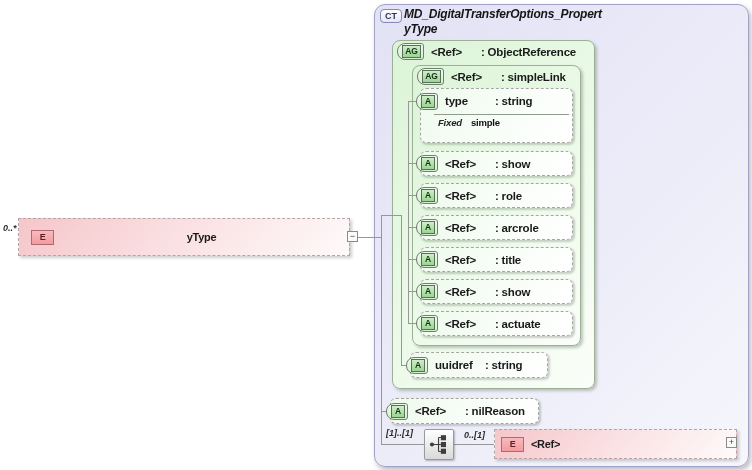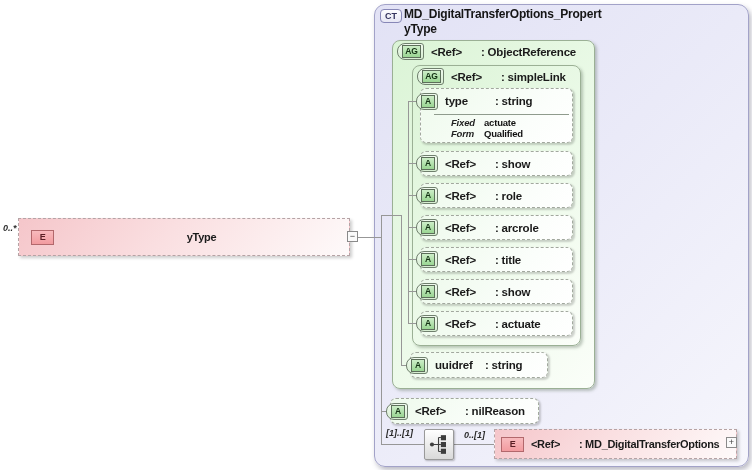--- a/index.html
+++ b/index.html
@@ -72,21 +72,21 @@
   .tag .letter.wide { min-width:17px; }
   .ebadge {
     flex:none; width:21px; height:13px; line-height:12px; text-align:center;
     font-size:9px; font-weight:bold; color:#591f24;
     border:1px solid #b2686c;
     background:linear-gradient(180deg,#f8babd,#f29b9f);
   }
 
   
   .facetsep { border-top:1px solid #8f9b8d; margin:1px 3px 2px 13px; }
-  .facets { padding-left:30px; }
+  .facets { padding-left:17px; }
   .facetrow { display:flex; line-height:11px; }
   .flabel { font-style:italic; font-size:9.5px; width:33px; color:#222; }
   .fvalue { font-weight:bold; font-size:9.5px; color:#111; }
 
   
   .handle {
     position:absolute; width:11px; height:11px;
     border:1px solid #8a8a8a; background:#fafafa;
     font-size:9px; line-height:9px; text-align:center; color:#444;
     box-sizing:border-box;
@@ -133,21 +133,21 @@
   <div class="abs elem" style="left:18px; top:218px; width:332px; height:38px; padding-left:12px;">
     <span class="ebadge">E</span>
     <div style="flex:1; text-align:center; line-height:15px;">
       <div>yType</div>
     </div>
   </div>
   <div class="mult" style="left:3px; top:223px;">0..*</div>
   <div class="handle" style="left:347px; top:231px;">−</div>
 
   <div class="abs ctbadge" style="left:380px; top:9px;">CT</div>
-  <div class="abs cttitle" style="left:404px; top:7px;">
+  <div class="abs cttitle" style="left:404px; top:7px;font-style:italic;">
     <div>MD_DigitalTransferOptions_Propert</div>
     <div>yType</div>
   </div>
 
   <div class="abs ghead" style="left:397px; top:43px;">
     <span class="tag">
         <span class="letter wide">AG</span>
       </span>
     <span class="rname">&lt;Ref&gt;</span>
     <span class="rtype">: ObjectReference</span>
@@ -166,25 +166,21 @@
       <span class="tag" style="margin-left:-5px;">
           <span class="letter">A</span>
         </span>
       <span class="rname">type</span>
       <span class="rtype">: string</span>
     </div>
     <div class="facetsep"></div>
     <div class="facets">
       <div class="facetrow">
         <span class="flabel">Fixed</span>
-        <span class="fvalue">actuate</span>
-      </div>
-      <div class="facetrow">
-        <span class="flabel">Form</span>
-        <span class="fvalue">Qualified</span>
+        <span class="fvalue">simple</span>
       </div>
     </div>
   </div>
 
   <div class="abs drow" style="left:420px; top:151px; width:153px; height:25px;">
     <span class="tag" style="margin-left:-5px;">
         <span class="letter">A</span>
       </span>
     <span class="rname">&lt;Ref&gt;</span>
     <span class="rtype">: show</span>
@@ -249,17 +245,16 @@
       <rect x="17" y="5.5" width="5.5" height="5.5" fill="#3d3d3d"></rect>
       <rect x="17" y="12.8" width="5.5" height="5.5" fill="#3d3d3d"></rect>
       <rect x="17" y="20" width="5.5" height="5.5" fill="#3d3d3d"></rect>
     </svg>
   </div>
   <div class="mult" style="left:464px; top:430px;">0..[1]</div>
 
   <div class="abs elem" style="left:494px; top:429px; width:243px; height:30px; padding-left:6px;">
     <span class="ebadge">E</span>
     <span class="rname" style="width:48px;">&lt;Ref&gt;</span>
-    <span class="rtype">: MD_DigitalTransferOptions</span>
   </div>
   <div class="handle" style="left:726px; top:437px;">+</div>
 
 </div>
 
 </body></html>

